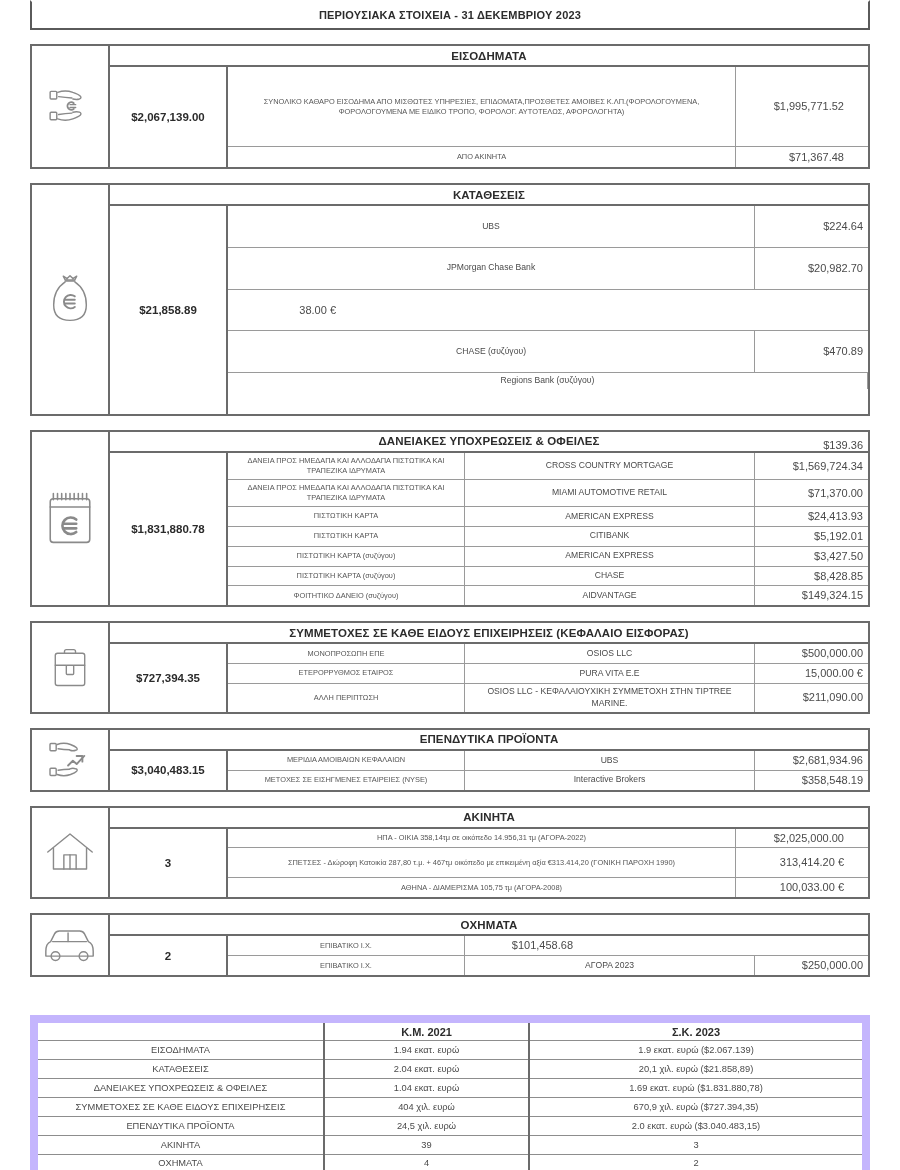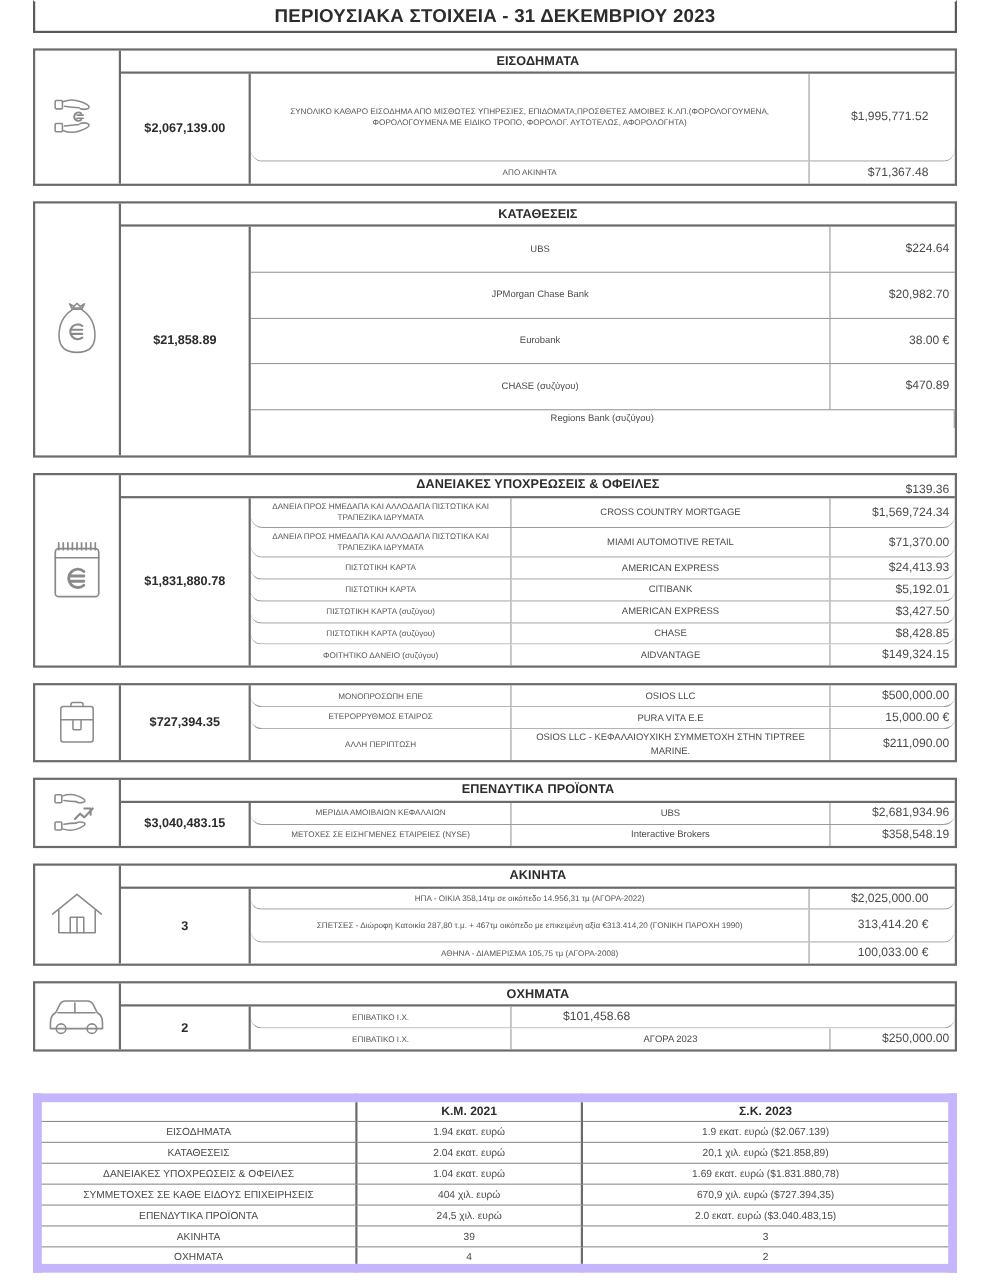--- a/index.html
+++ b/index.html
@@ -25,21 +25,21 @@
     border-left: 2px solid #5a5a5a;
     border-right: 2px solid #5a5a5a;
     border-top-color: transparent;
     height: 30px;
     display: flex; align-items: center; justify-content: center;
     margin-top: 0;
     position: relative;
   }
   .title-bar::before, .title-bar::after { content: none; }
   .title-text {
-    font-size: 17px; font-weight: bold; letter-spacing: .2px;
+    font-size: 11px; font-weight: bold; letter-spacing: .2px;
     color: #2c2c2c;
   }
 
   
   .block {
     border: 2px solid #6b6b6b;
     margin-top: 14px;
     display: flex;
     width: 100%;
     background: #fff;
@@ -65,21 +65,20 @@
     border-right: 2px solid #6b6b6b;
     display: flex; align-items: center; justify-content: center;
     font-size: 11.5px; font-weight: bold; color: #2b2b2b;
     text-align: center;
   }
   .rows { flex: 1; display: flex; flex-direction: column; }
   .row {
     display: flex; flex: 1;
     border-bottom: 1.5px solid #9a9a9a;
     min-height: 17px;
-    border-radius: 11px;
   }
   .row:last-child { border-bottom: none; }
   .cell {
     display: flex; align-items: center; justify-content: center;
     text-align: center;
     padding: 2px 4px;
     font-size: 7.4px;
     color: #555;
     line-height: 1.35;
   }
@@ -190,21 +189,20 @@
         <div class="side-rows">
           <div class="side-row">
             <div class="cell c-name">UBS</div>
             <div class="cell c-amt">$224.64</div>
           </div>
           <div class="side-row">
             <div class="cell c-name">JPMorgan Chase Bank</div>
             <div class="cell c-amt">$20,982.70</div>
           </div>
           <div class="side-row">
-            <div class="cell c-name">Eurobank</div>
             <div class="cell c-amt">38.00 €</div>
           </div>
           <div class="side-row">
             <div class="cell c-name">CHASE (συζύγου)</div>
             <div class="cell c-amt">$470.89</div>
           </div>
           <div class="side-row">
             <div class="cell c-name">Regions Bank (συζύγου)</div>
             <div class="cell c-amt">$139.36</div>
           </div>
@@ -275,20 +273,21 @@
       <svg width="46" height="48" viewBox="0 0 100 100">
         <g class="ic" stroke-linecap="round" stroke-linejoin="round">
           <path d="M38 18 v-4 q0 -4 4 -4 h16 q4 0 4 4 v4"></path>
           <rect x="18" y="18" width="64" height="70" rx="5"></rect>
           <rect x="42" y="44" width="16" height="20" rx="2"></rect>
           <path d="M18 44 h24 M58 44 h24"></path>
         </g>
       </svg>
     </div>
     <div class="block-body">
+      <div class="block-head">ΣΥΜΜΕΤΟΧΕΣ ΣΕ ΚΑΘΕ ΕΙΔΟΥΣ ΕΠΙΧΕΙΡΗΣΕΙΣ (ΚΕΦΑΛΑΙΟ ΕΙΣΦΟΡΑΣ)</div>
       <div class="block-main">
         <div class="total-cell">$727,394.35</div>
         <div class="rows">
           <div class="row">
             <div class="cell c-desc">ΜΟΝΟΠΡΟΣΩΠΗ ΕΠΕ</div>
             <div class="cell c-name">OSIOS LLC</div>
             <div class="cell c-amt">$500,000.00</div>
           </div>
           <div class="row">
             <div class="cell c-desc">ΕΤΕΡΟΡΡΥΘΜΟΣ ΕΤΑΙΡΟΣ</div>

